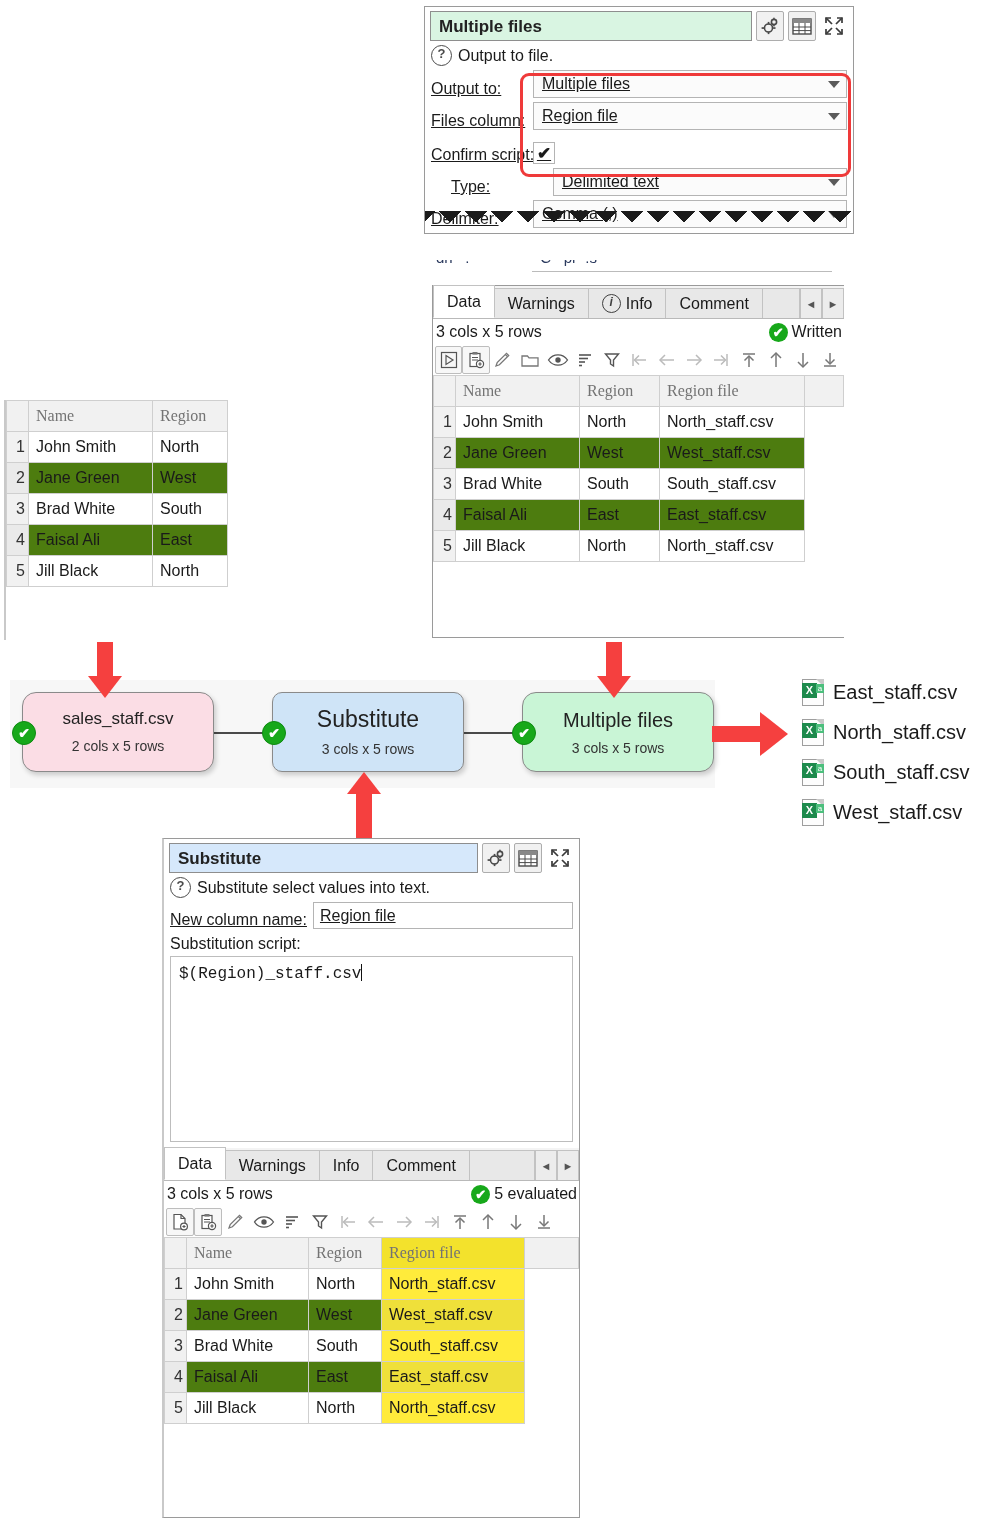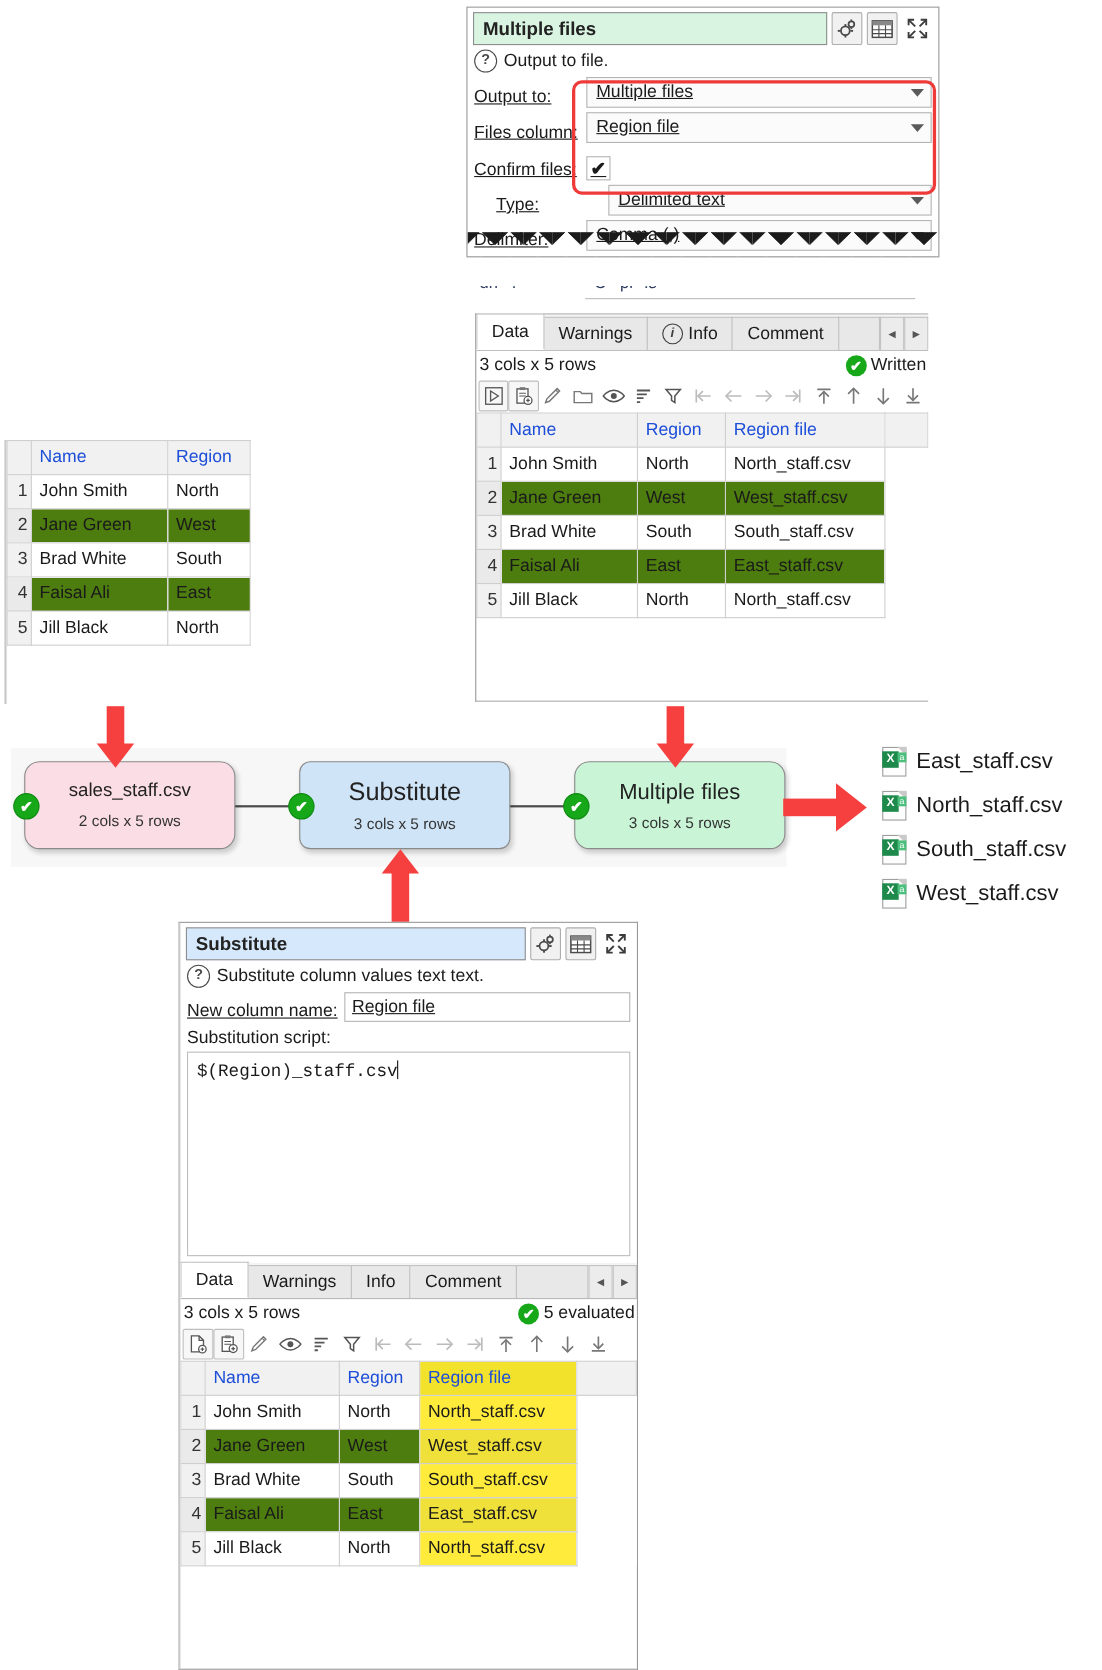--- a/index.html
+++ b/index.html
@@ -217,21 +217,21 @@
   table.grid th, table.grid td {
     border: 1px solid #cfcfcf;
     padding: 5px 7px;
     text-align: left;
     font-weight: normal;
     white-space: nowrap;
     overflow: hidden;
     height: 31px;
     box-sizing: border-box;
   }
-  table.grid th { background: #f1f1f1; color: #1d4ed8; }
+  table.grid th { background: #f1f1f1; color: #737373; font-family: Liberation Serif, serif; }
   table.grid td.rowhdr {
     background: #f1f1f1;
     text-align: right;
     padding: 5px 3px;
     color: #333;
     width: 22px;
   }
   table.grid tr.alt td { background: #4d7c0f; }
   table.grid tr.alt td.rowhdr { background: #eaeaea; }
   td.hl { background: #ffeb3b !important; }
@@ -405,21 +405,21 @@
 
   <div class="form-row">
     <div class="lbl clip-text" style="width:102px;">Files column:</div>
     <div class="combo">
       <span class="txt">Region file</span>
       <span class="caret"></span>
     </div>
   </div>
 
   <div class="form-row" style="height:30px;">
-    <div class="lbl clip-text" style="width:102px;">Confirm files:</div>
+    <div class="lbl clip-text" style="width:102px;">Confirm script:</div>
     <div class="checkbox">✔</div>
   </div>
 
   <div class="form-row">
     <div class="lbl clip-text" style="width:102px;margin-left:20px;">Type:</div>
     <div class="combo">
       <span class="txt">Delimited text</span>
       <span class="caret"></span>
     </div>
   </div>
@@ -822,21 +822,21 @@
             <path d="M3 19 L9 13"></path>
           <path d="M19 14 V19 H14"></path>
             <path d="M19 19 L13 13"></path>
         </g>
       </svg>
     </div>
   </div>
 
   <div class="help-row">
     <div class="qmark">?</div>
-    <div>Substitute column values text text.</div>
+    <div>Substitute select values into text.</div>
   </div>
 
   <div class="form-row">
     <div class="lbl" style="padding-right:6px;">New column name:</div>
     <div class="textfield">Region file</div>
   </div>
 
   <div style="padding:4px 6px 3px 6px; font-size:16px;">Substitution script:</div>
 
   <div class="script-area" style="margin:0 6px; height:186px;">

